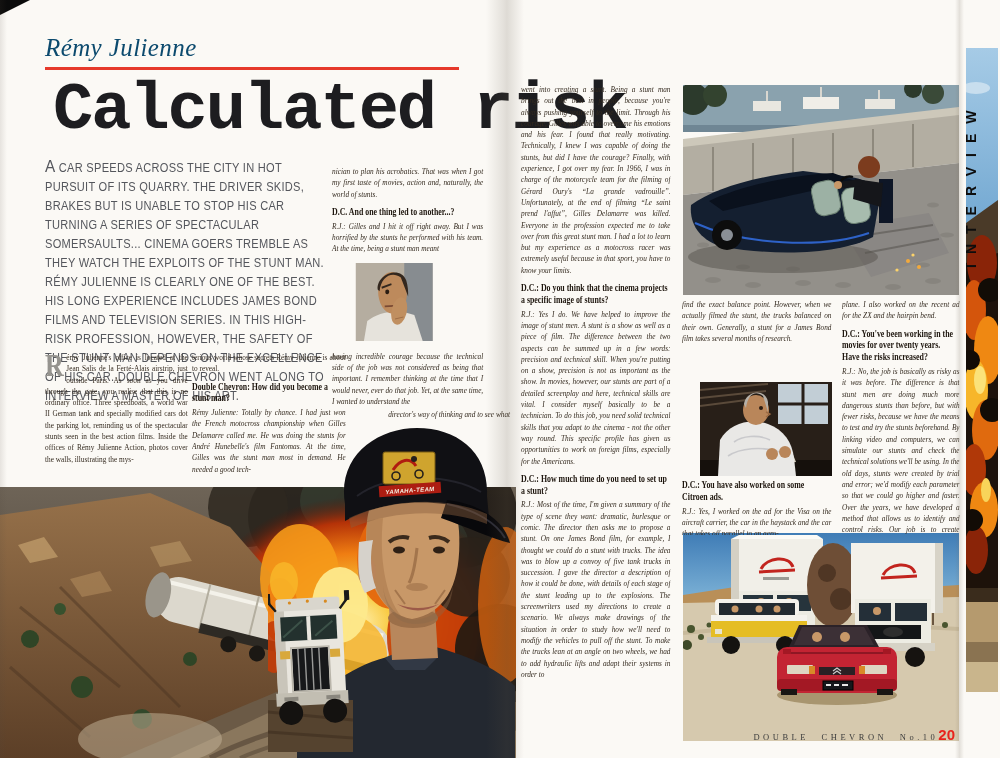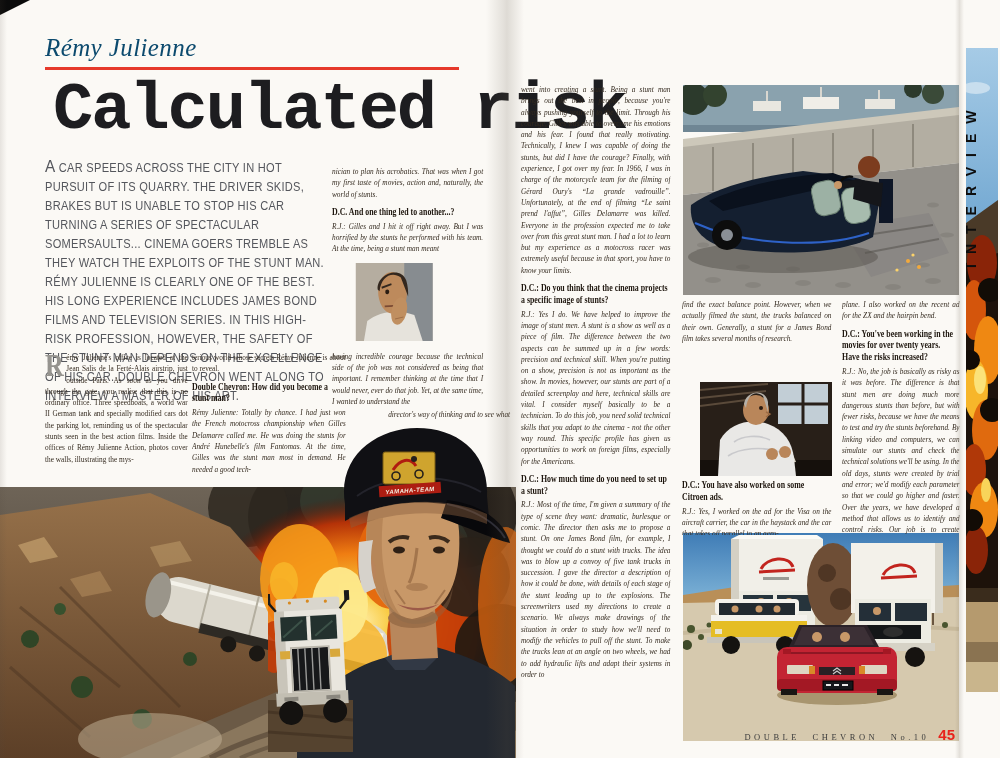--- a/index.html
+++ b/index.html
@@ -55,21 +55,21 @@
   #strip-photo{left:966px;top:48px;}
 
   
   .strip-label{position:absolute;left:963px;top:8px;width:36px;height:260px;
     writing-mode:vertical-rl;transform:rotate(180deg);
     font-family:"Liberation Sans",sans-serif;font-weight:700;font-size:14px;
     letter-spacing:10px;color:#0d0d0d;text-align:left;}
 
   
   .folio{position:absolute;left:690px;top:726px;width:265px;display:flex;
-    justify-content:flex-end;align-items:baseline;gap:9px;}
+    justify-content:flex-end;align-items:baseline;}
   .folio .mag{font-family:"Liberation Serif",serif;font-size:8.5px;
     letter-spacing:3.5px;word-spacing:7px;color:#3c3c3c;}
   .folio .pagenum{font-family:"Liberation Sans",sans-serif;font-weight:700;
     font-size:15px;color:#e8231c;}
 
   
   .fold{position:absolute;left:486px;top:0;width:38px;height:758px;
     background:linear-gradient(90deg,rgba(90,80,65,0) 0%,rgba(90,80,65,.14) 45%,rgba(90,80,65,.18) 55%,rgba(90,80,65,0) 100%);
     pointer-events:none;z-index:6;}
   .edge-right{position:absolute;left:955px;top:0;width:9px;height:758px;
@@ -466,19 +466,19 @@
     <rect y="540" width="32" height="14" fill="#3a2c1c"></rect>
     <rect y="554" width="32" height="40" fill="#b59a6e"></rect>
     <rect y="594" width="32" height="20" fill="#8a7351"></rect>
     <rect y="614" width="32" height="30" fill="#c9b58c"></rect>
   </svg>
 
   <div class="strip-label z5">INTERVIEW</div>
 
   <div class="folio z5">
     <span class="mag">DOUBLE CHEVRON No.10</span>
-    <span class="pagenum">45</span>
+    <span class="pagenum">20</span>
   </div>
 
   <div class="fold"></div>
   <div class="edge-right"></div>
   <div class="edge-left"></div>
 </div>
 
 </body></html>

